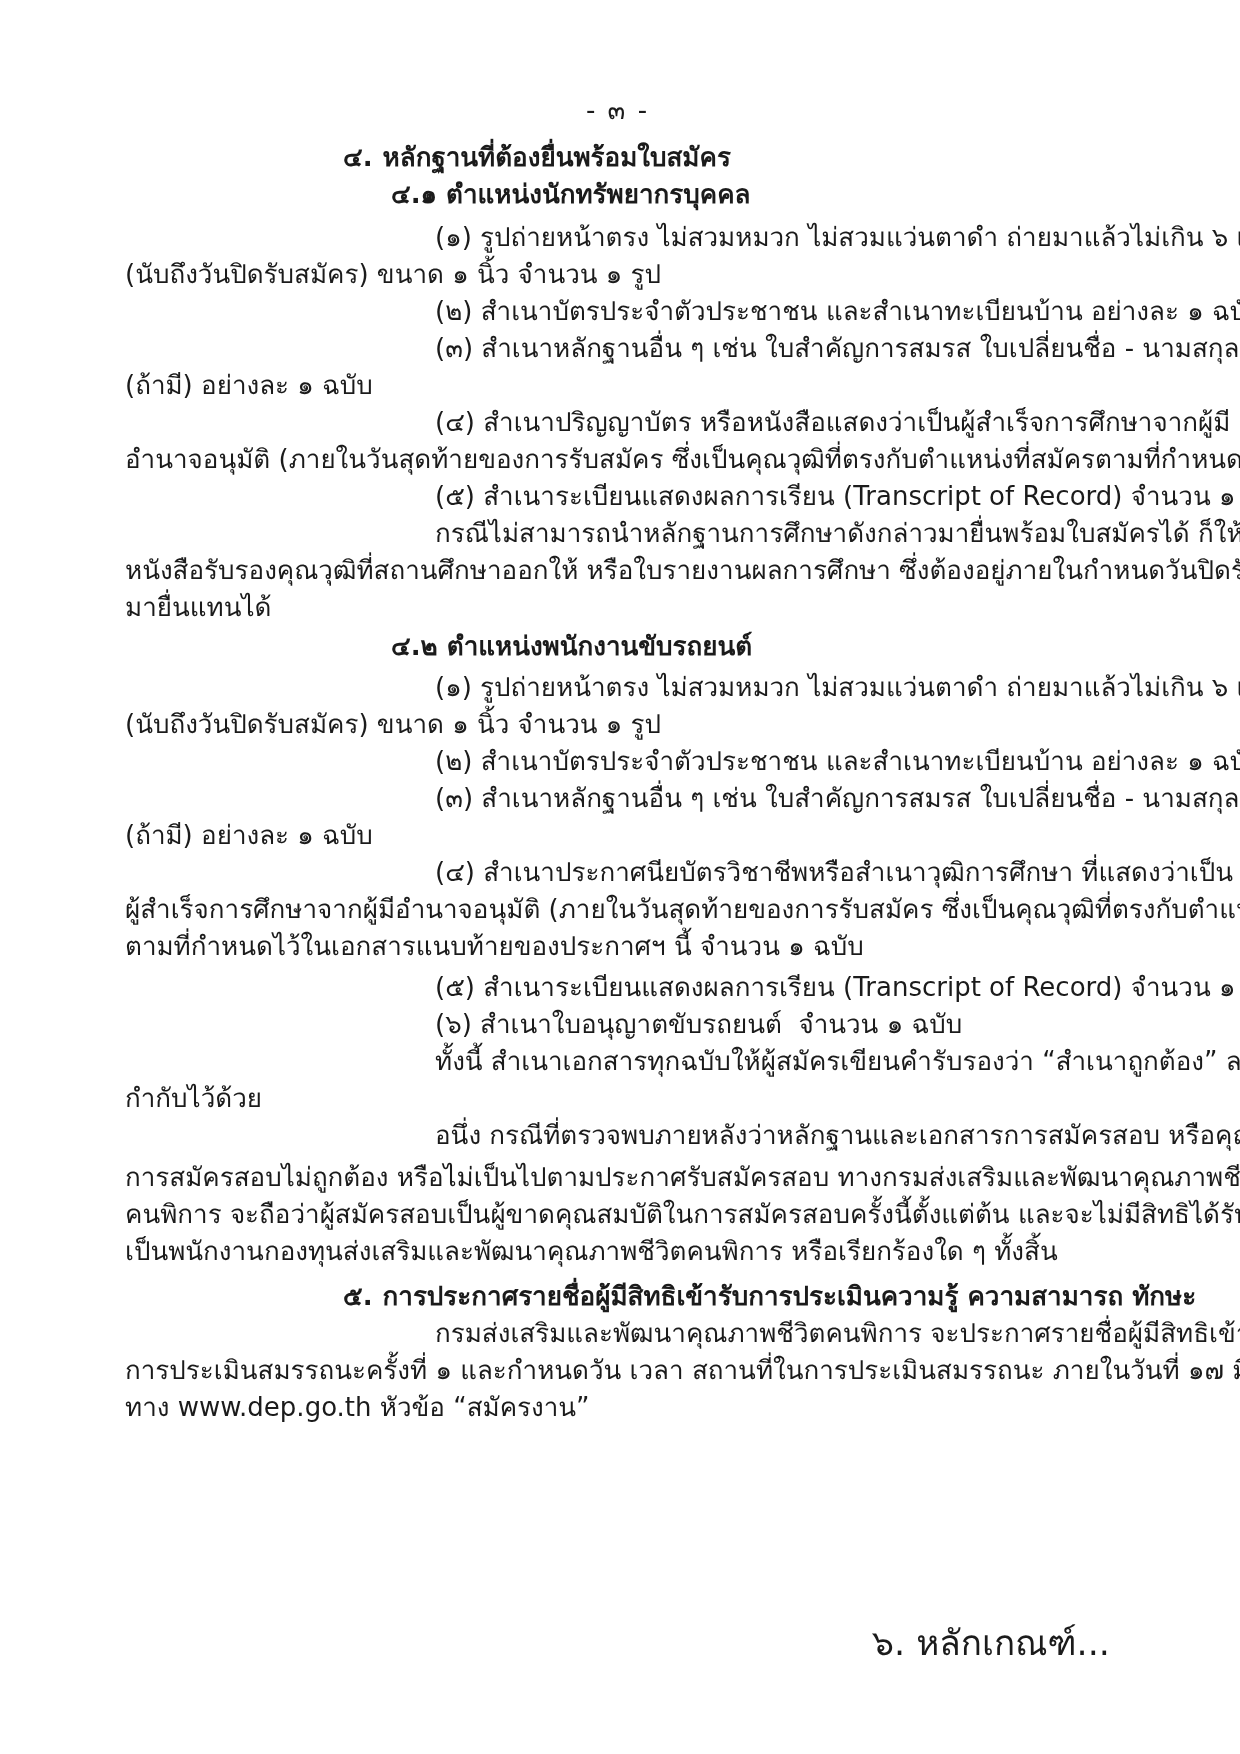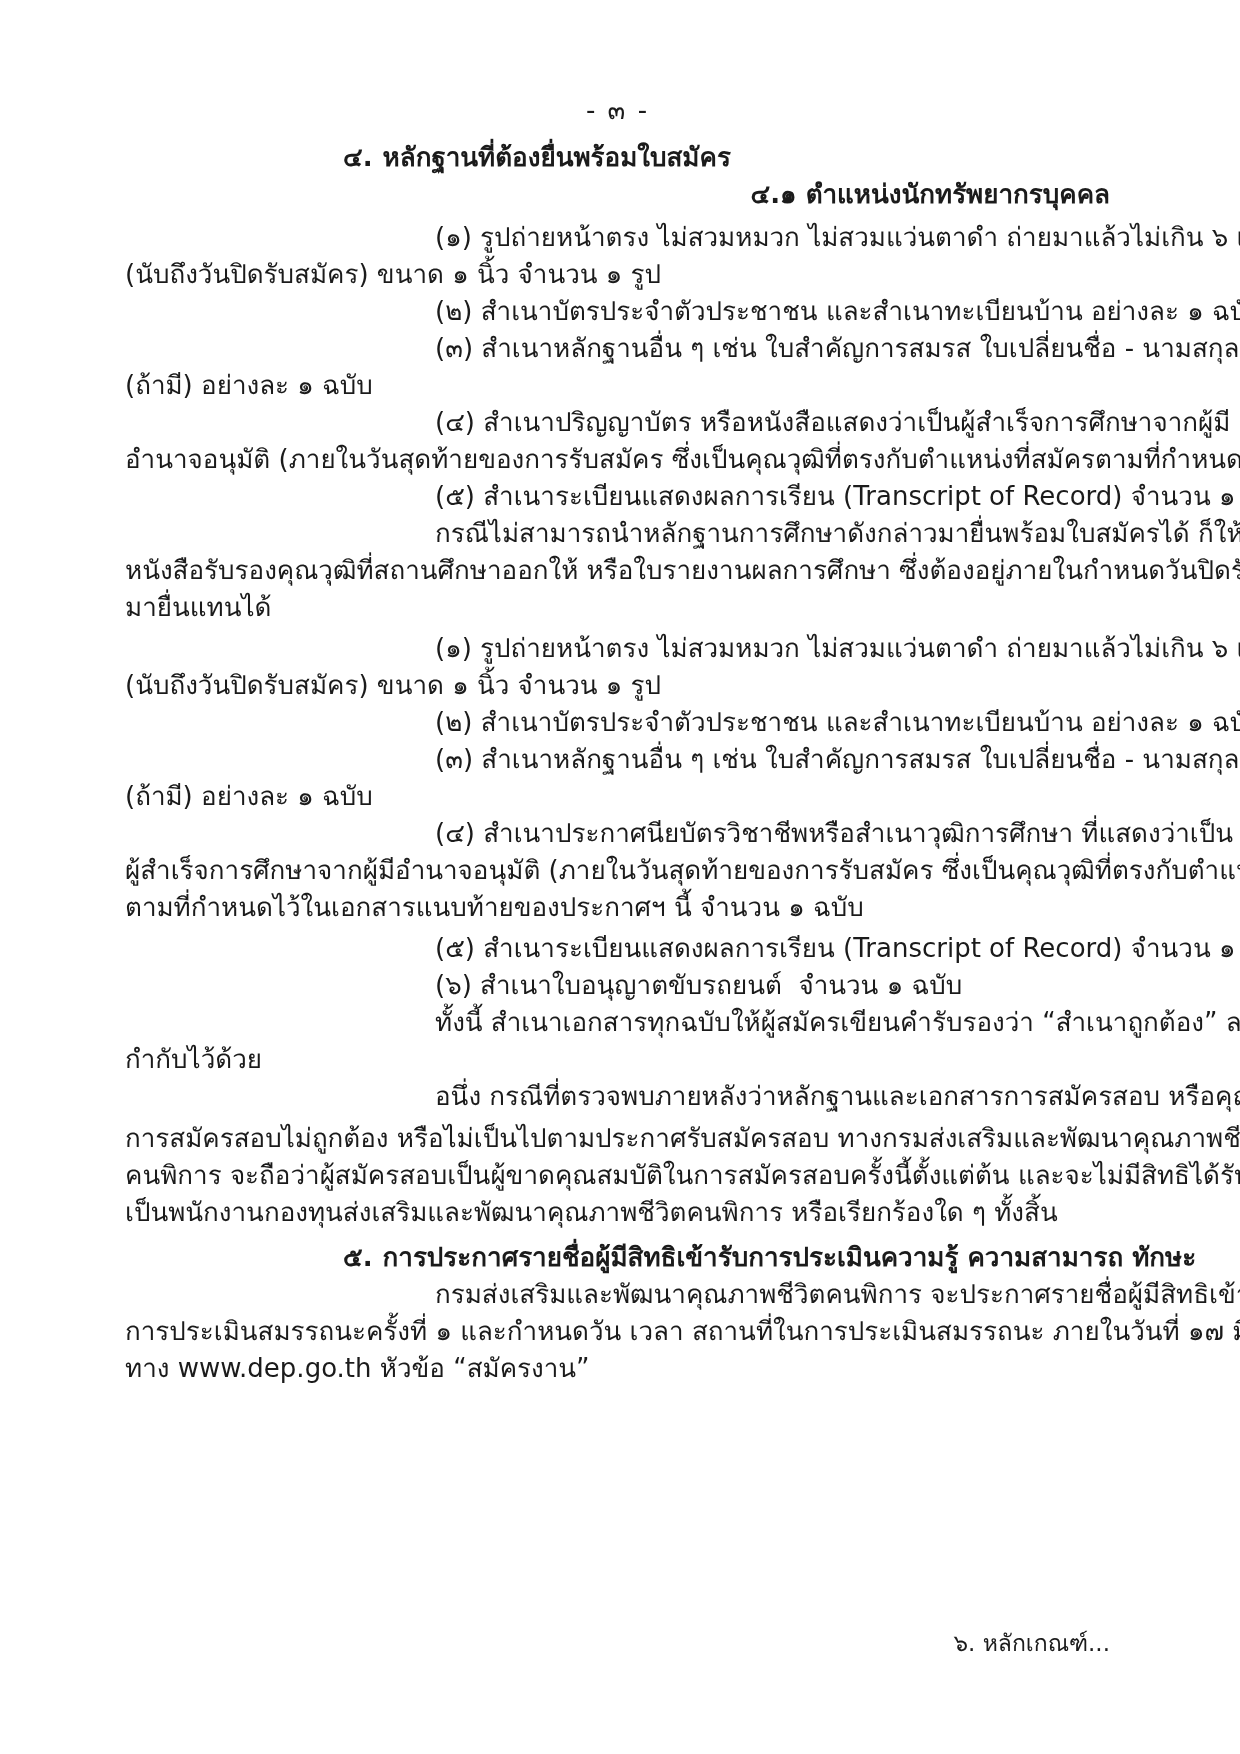--- a/index.html
+++ b/index.html
@@ -28,34 +28,34 @@
     top: 139px; left: 125px; right: 130px;
   }
   .line {
     height: 37px; line-height: 37px;
     font-size: 26px;
     white-space: pre;   
   }
   .indent-margin { padding-left: 0; }
   .indent-item   { padding-left: 310px; }
   .indent-h4     { padding-left: 218px; }
-  .indent-h41    { padding-left: 266px; text-align: right; }
+  .indent-h41    { padding-left: 266px; }
   .t-h1, .t-h1cont, .t-h2 { font-weight: 700; }
   .t-h1 .h-underline,
   .t-h1cont .h-underline {
     text-decoration-thickness: 2px;
     text-underline-offset: 7px;
   }
   .h-prefix { padding-right: 10px; }
   .footer-note {
     position: absolute;
     top: 1625px; left: 125px; right: 130px;
     height: 37px; line-height: 37px;
     text-align: right;
-    font-size: 23px;
+    font-size: 35px;
   }
 </style>
 </head>
 <body>
 
 <div class="page">
   <div class="page-number">- ๓ -</div>
 
   <div class="doc-body" id="doc-body">
       <div class="line indent-h4 t-h1"><span class="h-prefix">๔.</span><span class="h-underline">หลักฐานที่ต้องยื่นพร้อมใบสมัคร</span></div>
@@ -64,20 +64,21 @@
       <div class="line indent-margin t-body"><span class="line-text">(นับถึงวันปิดรับสมัคร) ขนาด ๑ นิ้ว จำนวน ๑ รูป</span></div>
       <div class="line indent-item t-body"><span class="line-text">(๒) สำเนาบัตรประจำตัวประชาชน และสำเนาทะเบียนบ้าน อย่างละ ๑ ฉบับ</span></div>
       <div class="line indent-item t-body"><span class="line-text">(๓) สำเนาหลักฐานอื่น ๆ เช่น ใบสำคัญการสมรส ใบเปลี่ยนชื่อ - นามสกุล</span></div>
       <div class="line indent-margin t-body"><span class="line-text">(ถ้ามี) อย่างละ ๑ ฉบับ</span></div>
       <div class="line indent-item t-body"><span class="line-text">(๔) สำเนาปริญญาบัตร หรือหนังสือแสดงว่าเป็นผู้สำเร็จการศึกษาจากผู้มี</span></div>
       <div class="line indent-margin t-body"><span class="line-text">อำนาจอนุมัติ (ภายในวันสุดท้ายของการรับสมัคร ซึ่งเป็นคุณวุฒิที่ตรงกับตำแหน่งที่สมัครตามที่กำหนดไว้</span></div>
       <div class="line indent-item t-body"><span class="line-text">(๕) สำเนาระเบียนแสดงผลการเรียน (Transcript of Record) จำนวน ๑ ฉบับ</span></div>
       <div class="line indent-item t-body"><span class="line-text">กรณีไม่สามารถนำหลักฐานการศึกษาดังกล่าวมายื่นพร้อมใบสมัครได้ ก็ให้นำ</span></div>
       <div class="line indent-margin t-body"><span class="line-text">หนังสือรับรองคุณวุฒิที่สถานศึกษาออกให้ หรือใบรายงานผลการศึกษา ซึ่งต้องอยู่ภายในกำหนดวันปิดรับสมัคร</span></div>
       <div class="line indent-margin t-body"><span class="line-text">มายื่นแทนได้</span></div>
+      <div class="line indent-h41 t-h2" style="margin-top: 2px;"><span class="line-text">๔.๒ ตำแหน่งพนักงานขับรถยนต์</span></div>
       <div class="line indent-item t-body" style="margin-top: 4px;"><span class="line-text">(๑) รูปถ่ายหน้าตรง ไม่สวมหมวก ไม่สวมแว่นตาดำ ถ่ายมาแล้วไม่เกิน ๖ เดือน</span></div>
       <div class="line indent-margin t-body"><span class="line-text">(นับถึงวันปิดรับสมัคร) ขนาด ๑ นิ้ว จำนวน ๑ รูป</span></div>
       <div class="line indent-item t-body"><span class="line-text">(๒) สำเนาบัตรประจำตัวประชาชน และสำเนาทะเบียนบ้าน อย่างละ ๑ ฉบับ</span></div>
       <div class="line indent-item t-body"><span class="line-text">(๓) สำเนาหลักฐานอื่น ๆ เช่น ใบสำคัญการสมรส ใบเปลี่ยนชื่อ - นามสกุล</span></div>
       <div class="line indent-margin t-body"><span class="line-text">(ถ้ามี) อย่างละ ๑ ฉบับ</span></div>
       <div class="line indent-item t-body"><span class="line-text">(๔) สำเนาประกาศนียบัตรวิชาชีพหรือสำเนาวุฒิการศึกษา ที่แสดงว่าเป็น</span></div>
       <div class="line indent-margin t-body"><span class="line-text">ผู้สำเร็จการศึกษาจากผู้มีอำนาจอนุมัติ (ภายในวันสุดท้ายของการรับสมัคร ซึ่งเป็นคุณวุฒิที่ตรงกับตำแหน่งที่สมัคร</span></div>
       <div class="line indent-margin t-body"><span class="line-text">ตามที่กำหนดไว้ในเอกสารแนบท้ายของประกาศฯ นี้ จำนวน ๑ ฉบับ</span></div>
       <div class="line indent-item t-body" style="margin-top: 4px;"><span class="line-text">(๕) สำเนาระเบียนแสดงผลการเรียน (Transcript of Record) จำนวน ๑ ฉบับ</span></div>
       <div class="line indent-item t-body"><span class="line-text">(๖) สำเนาใบอนุญาตขับรถยนต์  จำนวน ๑ ฉบับ</span></div>

